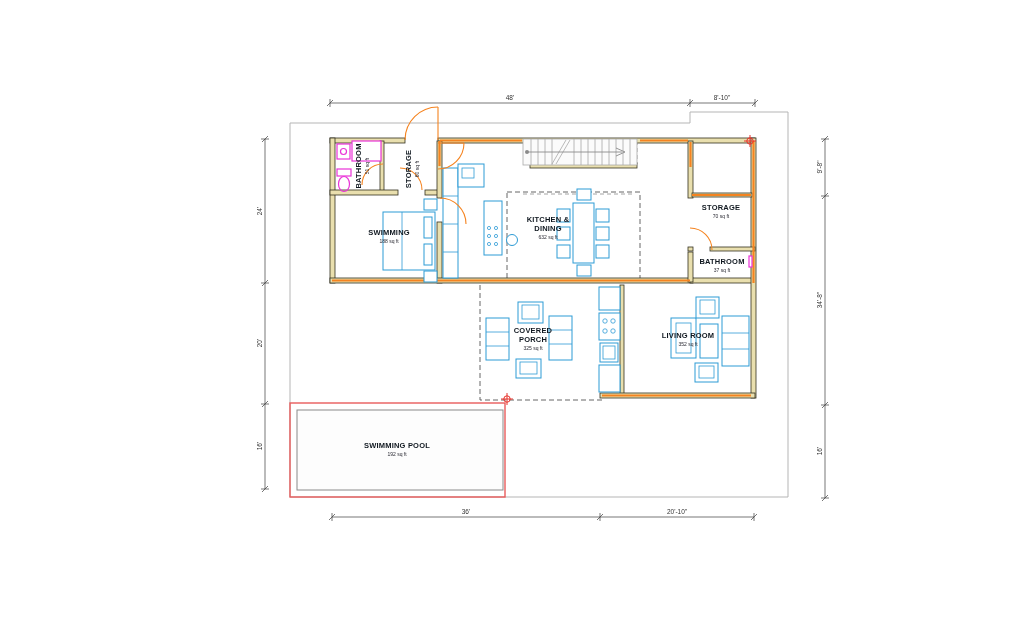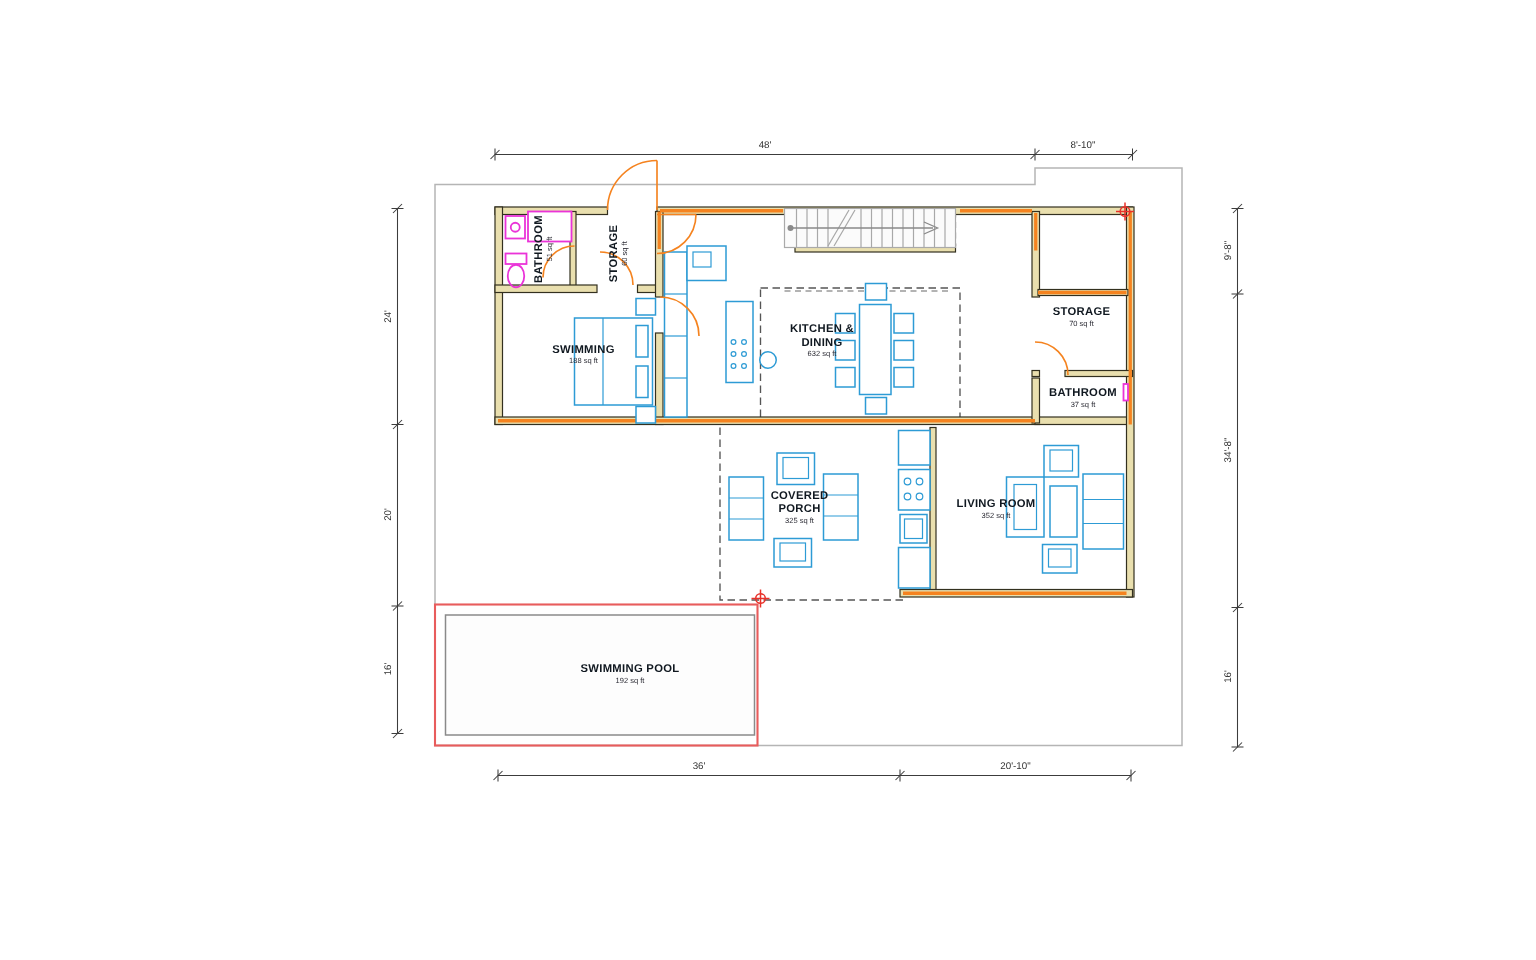--- a/index.html
+++ b/index.html
@@ -23,21 +23,21 @@
 
   .labels{position:absolute;left:0;top:0;width:100%;height:100%;z-index:2;}
   .room-label{position:absolute;transform:translate(-50%,-50%);text-align:center;
               color:var(--label,#101820);}
   .room-label.vert{transform:translate(-50%,-50%) rotate(-90deg);}
   .rname{font-weight:700;font-size:7.5px;line-height:1.2;letter-spacing:.2px;white-space:pre-line;}
   .rarea{font-weight:400;font-size:5px;color:#2a2a33;margin-top:1px;}
   .dim-label{position:absolute;transform:translate(-50%,-50%);font-size:6.5px;color:#333;
              white-space:nowrap;}
   .dim-label.vert{transform:translate(-50%,-50%) rotate(-90deg);}
-  .w58{width:58px;} .w54{width:54px;} .w66{width:66px;margin-left:23px;} .w90{width:90px;}
+  .w58{width:58px;} .w54{width:54px;} .w66{width:66px;} .w90{width:90px;margin-left:24px;}
 </style>
 </head>
 <body>
 
 <div id="canvas">
 
 <svg id="plan-svg" width="1024" height="640" viewBox="0 0 1024 640">
 
   <path class="bnd" d="M290,123 H690 V112 H788 V497 H290 Z"></path>
 

